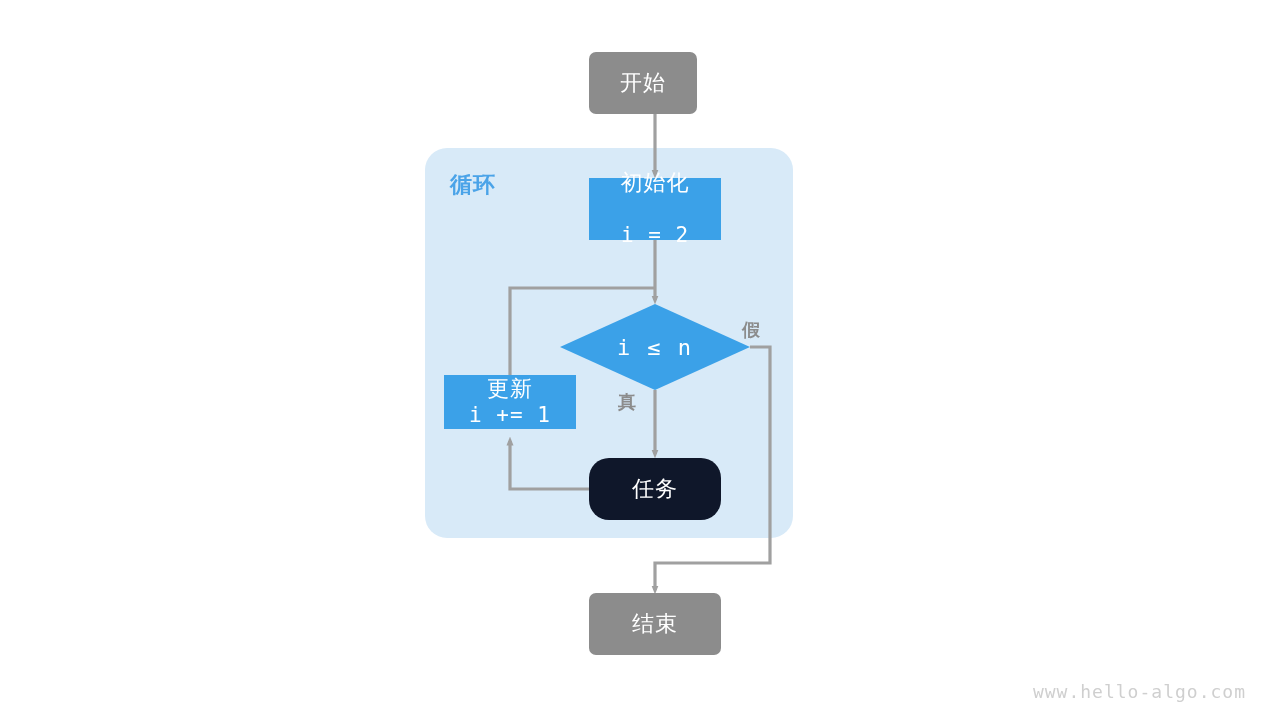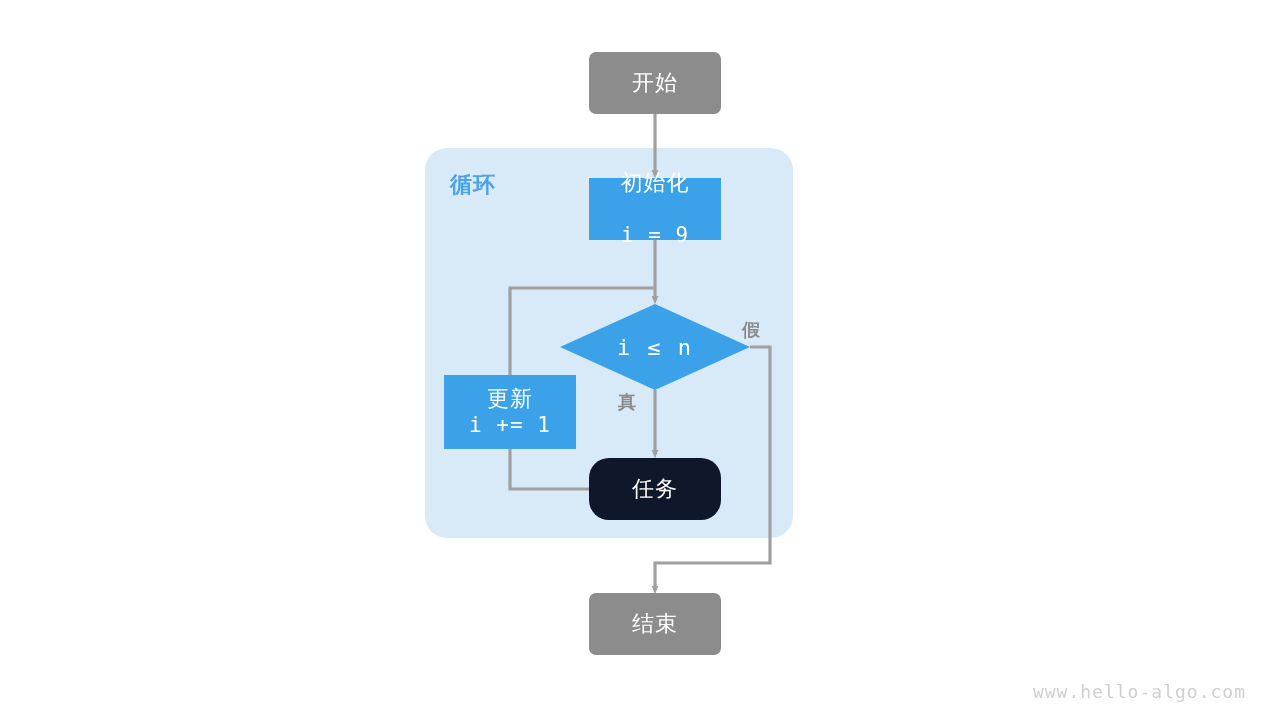--- a/index.html
+++ b/index.html
@@ -126,40 +126,40 @@
       <path d="M655,390 L655,454" marker-end="url(#arrowhead)"></path>
 
       <path d="M589,489 L510,489 L510,441" marker-end="url(#arrowhead)"></path>
 
       <path d="M510,375 L510,288 L655,288"></path>
 
       <path d="M750,347 L770,347 L770,563 L655,563 L655,590" marker-end="url(#arrowhead)"></path>
     </g>
   </svg>
 
-  <div class="node node-terminal" style="left:589px; top:52px; width:132px; height:62px;">
+  <div class="node node-terminal" style="left:589px; top:52px; width:108px; height:62px;">
     <div class="cjk-line">开始</div>
   </div>
 
   <div class="node node-process" style="left:589px; top:178px; width:132px; height:62px;gap:26px;">
     <div class="cjk-line">初始化</div>
-    <div class="mono-line">i = 9</div>
+    <div class="mono-line">i = 2</div>
   </div>
 
   <div class="diamond-wrap" style="left:560px; top:304px; width:190px; height:86px;">
     <svg width="190" height="86">
       <polygon points="95,0 190,43 95,86 0,43" fill="#3ba1e8"></polygon>
     </svg>
     <div class="diamond-text">i ≤ n</div>
   </div>
 
   <div class="edge-label" style="left:618px; top:390px;">真</div>
   <div class="edge-label" style="left:742px; top:318px;">假</div>
 
-  <div class="node node-process" style="left:444px; top:375px; width:132px; height:74px;">
+  <div class="node node-process" style="left:444px; top:375px; width:132px; height:54px;">
     <div class="cjk-line">更新</div>
     <div class="mono-line">i += 1</div>
   </div>
 
   <div class="node node-task" style="left:589px; top:458px; width:132px; height:62px;">
     <div class="cjk-line">任务</div>
   </div>
 
   <div class="node node-terminal" style="left:589px; top:593px; width:132px; height:62px;">
     <div class="cjk-line">结束</div>

